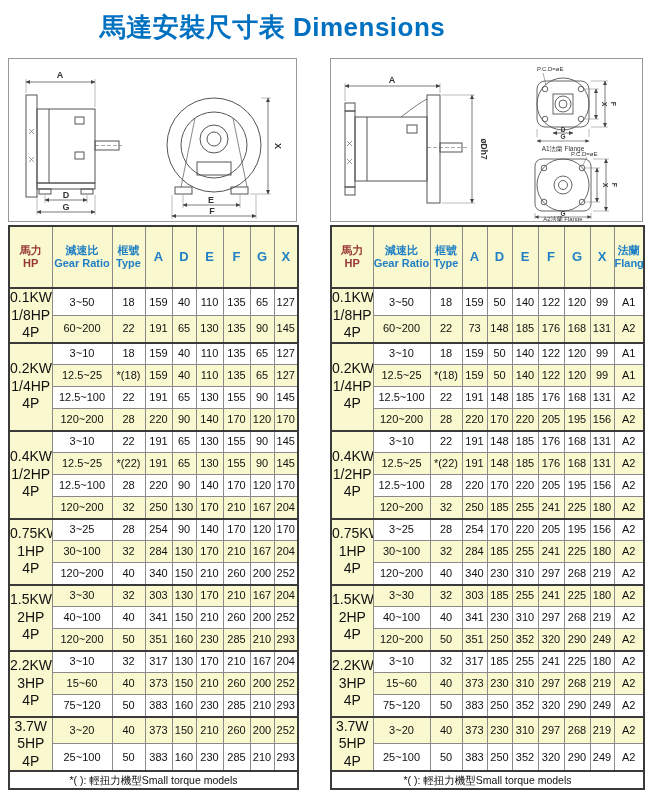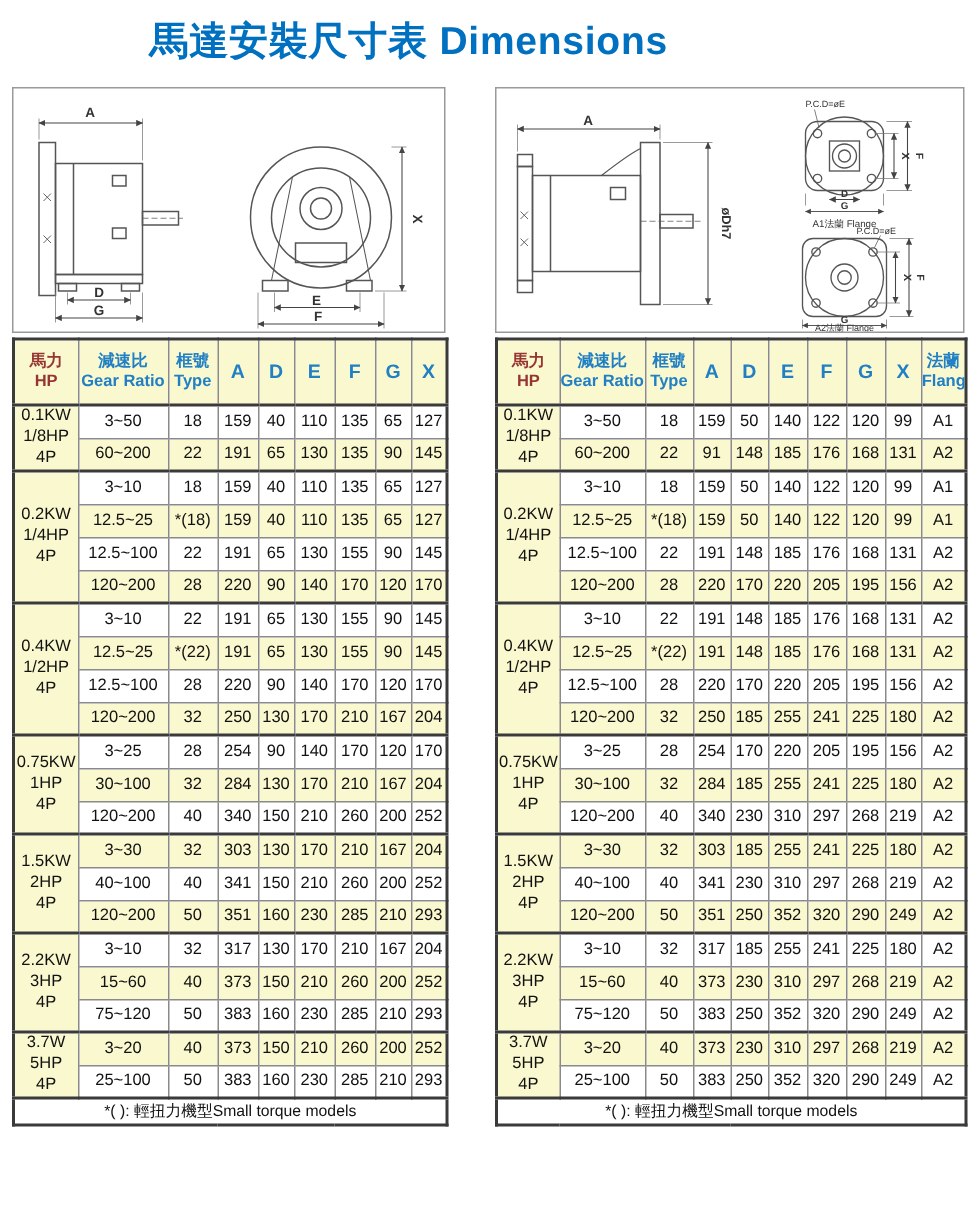--- a/index.html
+++ b/index.html
@@ -27,28 +27,28 @@
   .drawing-box svg{display:block;width:100%;height:100%;}
   table.dim-table{
     border-collapse:collapse;table-layout:fixed;width:100%;
     border:2px solid var(--border-dark);background:#fff;
   }
   .dim-table th,.dim-table td{
     border:1px solid var(--border-light);text-align:center;vertical-align:middle;
     padding:0;font-size:11px;height:22px;line-height:1.15;overflow:hidden;white-space:nowrap;
   }
   .dim-table thead th{
-    height:44px;background:var(--stripe-yellow);color:var(--header-blue);
+    height:62px;background:var(--stripe-yellow);color:var(--header-blue);
     font-weight:bold;border-bottom:2px solid var(--border-dark);
   }
   .dim-table thead th div{font-size:11px;}
   .dim-table thead th.letter{font-size:13px;}
   .dim-table thead th.red{color:var(--header-red);}
   .dim-table tr.odd td{background:var(--stripe-yellow);}
-  .dim-table td.group{background:var(--stripe-yellow);font-size:11px;line-height:1.25;}
+  .dim-table td.group{background:var(--stripe-yellow);font-size:14px;line-height:1.25;}
   .dim-table tr.group-start td{border-top:2px solid var(--border-dark);}
   .dim-table tr.footnote-row td{
     background:#fff;text-align:center;padding:2px 4px;font-size:10.5px;height:17px;
     border-top:2px solid var(--border-dark);
   }
   text{fill:#333;font-family:"Liberation Sans","DejaVu Sans",sans-serif;}
 </style>
 </head>
 <body>
 
@@ -521,21 +521,21 @@
           <td>50</td>
           <td>140</td>
           <td>122</td>
           <td>120</td>
           <td>99</td>
           <td>A1</td>
         </tr>
         <tr class="odd">
           <td>60~200</td>
           <td>22</td>
-          <td>91</td>
+          <td>73</td>
           <td>148</td>
           <td>185</td>
           <td>176</td>
           <td>168</td>
           <td>131</td>
           <td>A2</td>
         </tr>
         <tr class="even group-start">
           <td class="group" rowspan="4">0.2KW<br>1/4HP<br>4P</td>
           <td>3~10</td>

